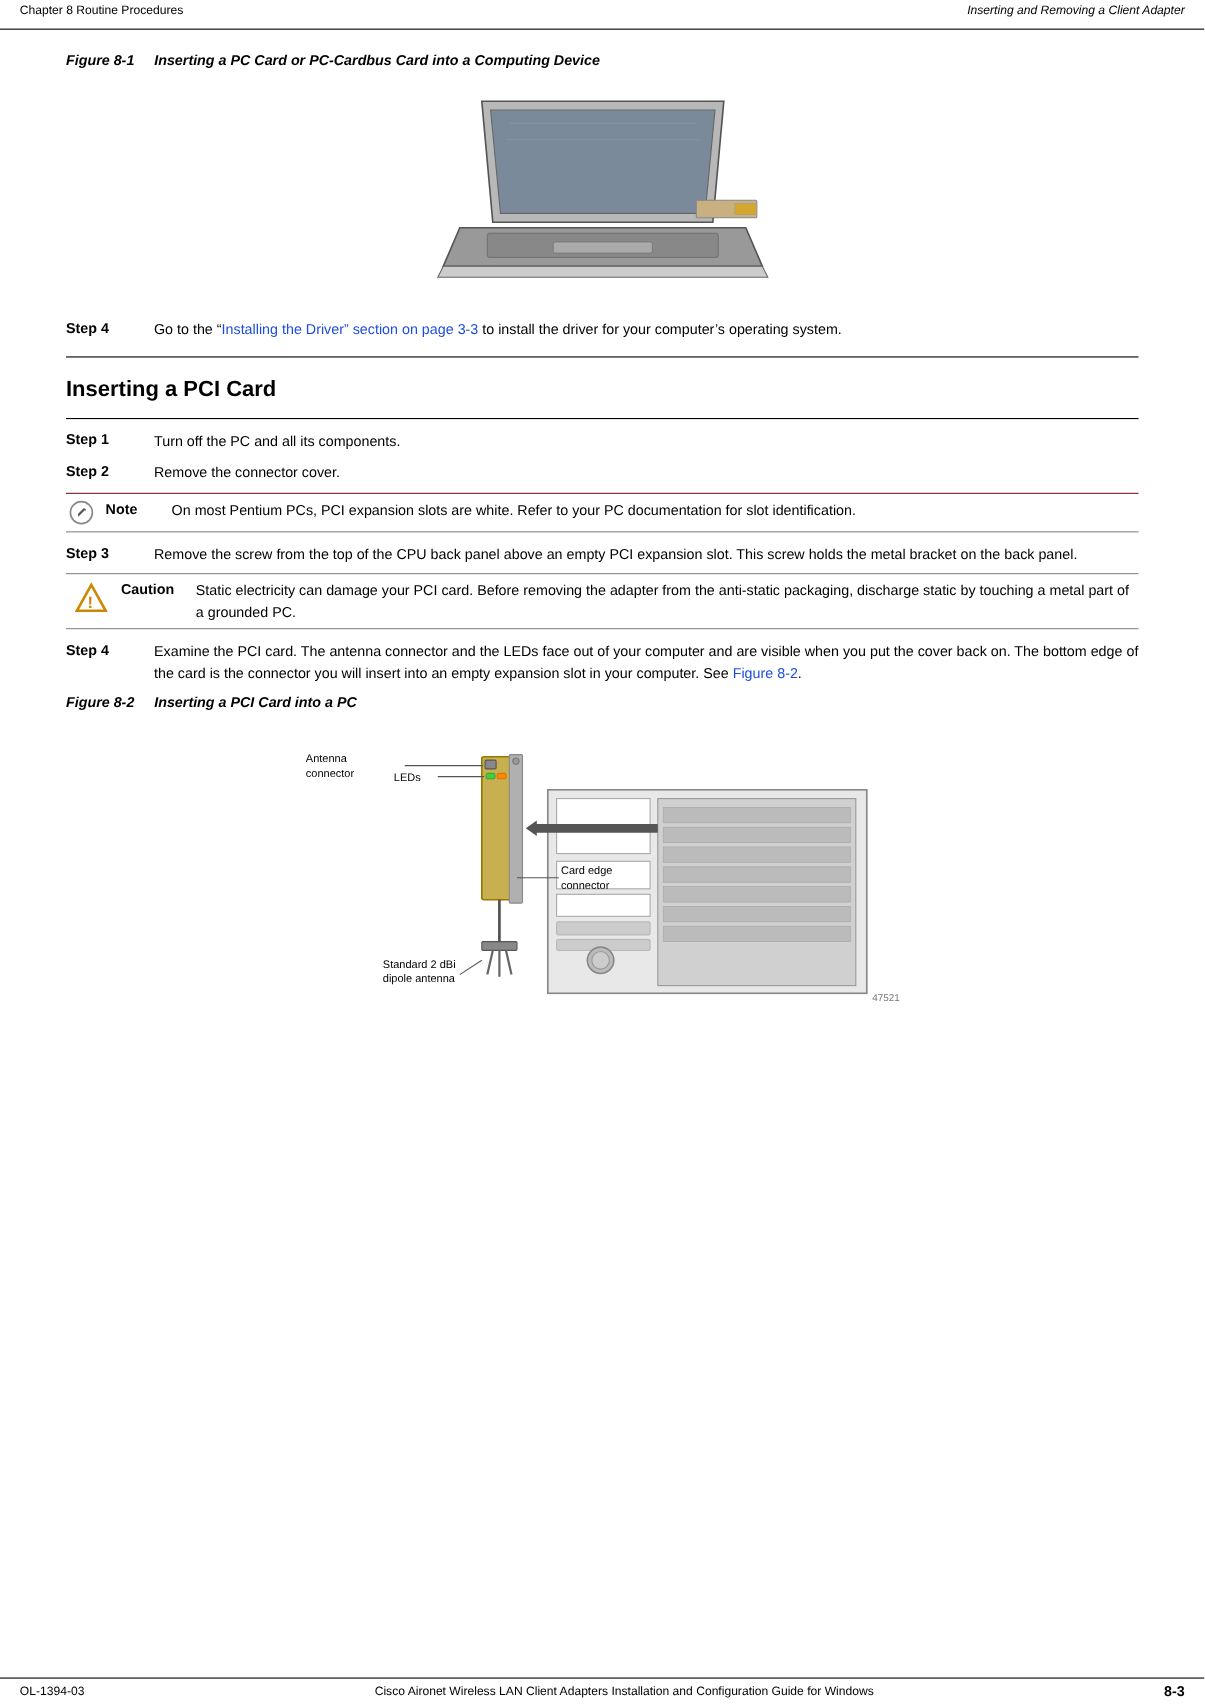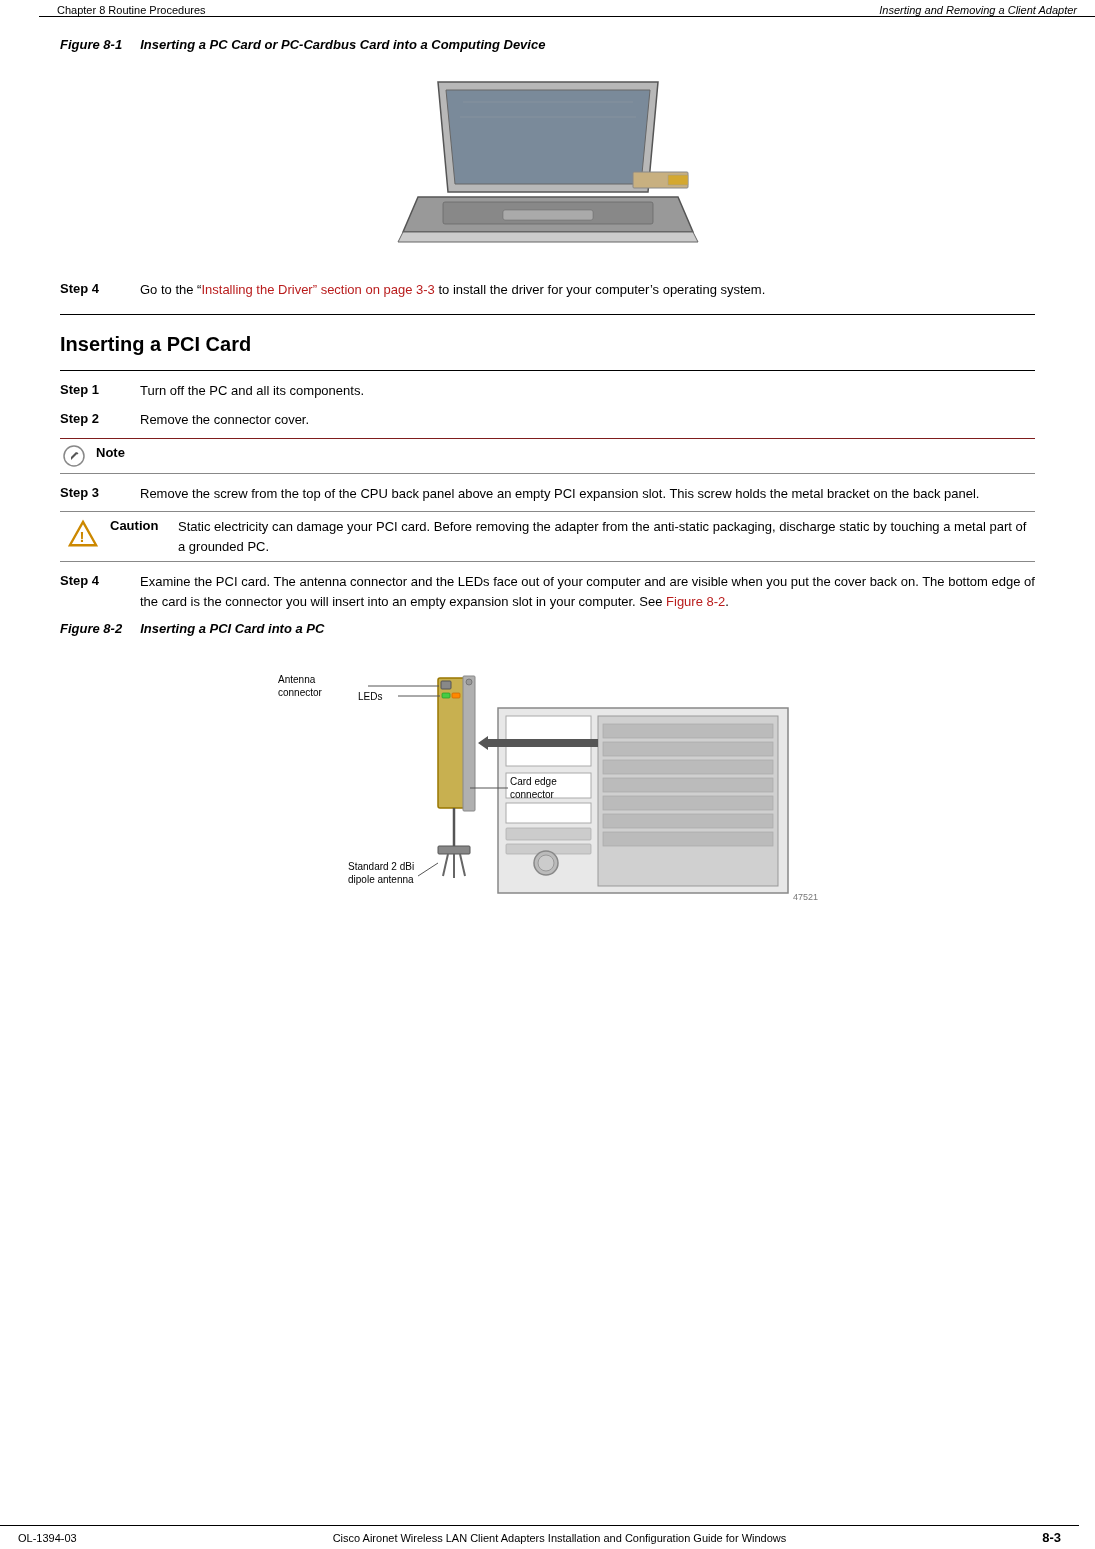--- a/index.html
+++ b/index.html
@@ -12,23 +12,22 @@
       min-height: 1549px;
       position: relative;
     }
 
     
     .page-header {
       display: flex;
       justify-content: space-between;
       align-items: center;
       border-bottom: 1px solid #000;
-      padding: 4px 18px 0 18px;
+      padding: 4px 18px 10px 18px;
       font-size: 11px;
-      margin-left: 39px;
     }
     .page-header .chapter-info { font-weight: normal; }
     .page-header .section-info { font-style: italic; }
 
     
     .content-area {
       padding: 10px 60px 60px 60px;
     }
 
     
@@ -67,21 +66,21 @@
       min-width: 80px;
       font-size: 13px;
       padding-top: 1px;
     }
     .step-content {
       flex: 1;
       font-size: 13px;
       line-height: 1.5;
     }
     .step-content a {
-      color: #b91c1c;
+      color: #1d4ed8;
       text-decoration: none;
     }
 
     
     .section-divider {
       border: none;
       border-top: 1.5px solid #000;
       margin: 14px 0 10px 0;
     }
 
@@ -156,21 +155,21 @@
       justify-content: center;
       margin: 12px 0 10px 0;
       position: relative;
     }
 
     
     .page-footer {
       position: absolute;
       bottom: 0;
       left: 0;
-      right: 16px;
+      right: 0;
       border-top: 1px solid #000;
       display: flex;
       justify-content: space-between;
       align-items: center;
       padding: 4px 18px;
       font-size: 11px;
     }
     .footer-center {
       font-size: 11px;
       text-align: center;
@@ -252,20 +251,21 @@
   <div class="note-block">
     <div class="note-icon">
 
       <svg viewBox="0 0 24 24" width="22" height="22">
         <circle cx="12" cy="12" r="10" fill="none" stroke="#888" stroke-width="1.5"></circle>
         <path d="M9 16l1.5-1.5 5-5-1.5-1.5-5 5L9 16z" fill="#555"></path>
         <path d="M14.5 8.5l1.5 1.5" stroke="#555" stroke-width="1.2"></path>
       </svg>
     </div>
     <span class="note-label">Note</span>
+    <span class="note-content">On most Pentium PCs, PCI expansion slots are white. Refer to your PC documentation for slot identification.</span>
   </div>
 
   <div class="step-block">
     <span class="step-label">Step 3</span>
     <span class="step-content">Remove the screw from the top of the CPU back panel above an empty PCI expansion slot. This screw holds the metal bracket on the back panel.</span>
   </div>
 
   <div class="caution-block">
     <div class="caution-icon">
 

